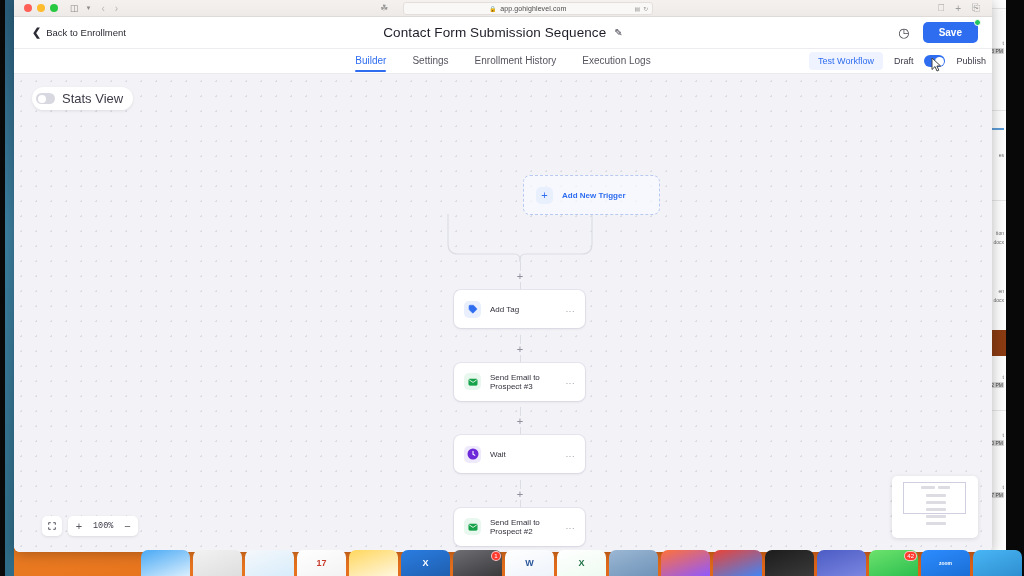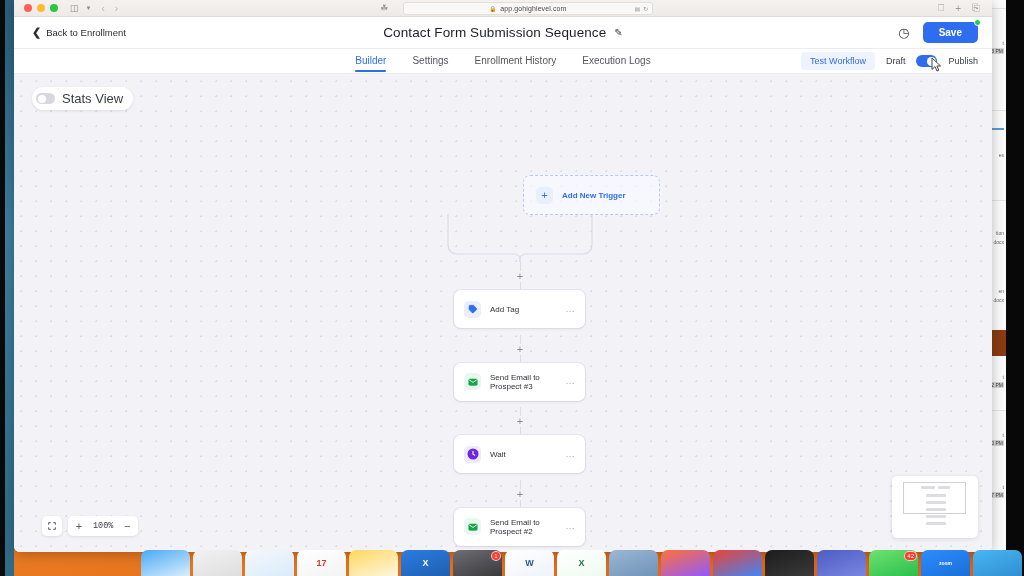--- a/index.html
+++ b/index.html
@@ -130,21 +130,21 @@
   .tabs { position:absolute; left:0; right:0; display:flex; justify-content:center; gap:26px; }
   .tab {
     font-size: 10px; color:#55555f; cursor:pointer;
     padding-bottom: 5px; position:relative; top:2px;
   }
   .tab.active { color:#2f6df0; }
   .tab.active::after {
     content:""; position:absolute; left:0; right:0; bottom:-1px;
     height:2px; background:#2f6df0; border-radius:2px;
   }
-  .tabs-right { margin-left:auto; margin-right: 14px; display:flex; align-items:center; gap:11px; z-index:2; }
+  .tabs-right { margin-left:auto; margin-right: 6px; display:flex; align-items:center; gap:11px; z-index:2; }
   .test-wf {
     font-size: 9px; color:#2f6df0; background:#eef3ff;
     padding: 4px 9px; border-radius:4px; cursor:pointer;
   }
   .draft-label, .publish-label { font-size: 9px; color:#3b3b48; }
   .toggle-pub {
     position:relative; width: 21px; height: 12px; border-radius: 7px;
     background:#2f6df0; cursor:pointer;
   }
   .toggle-pub .knob {

